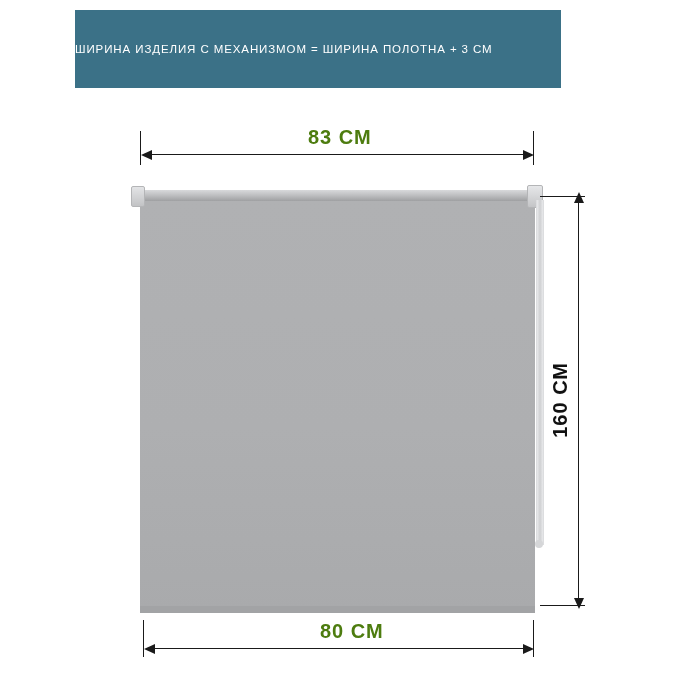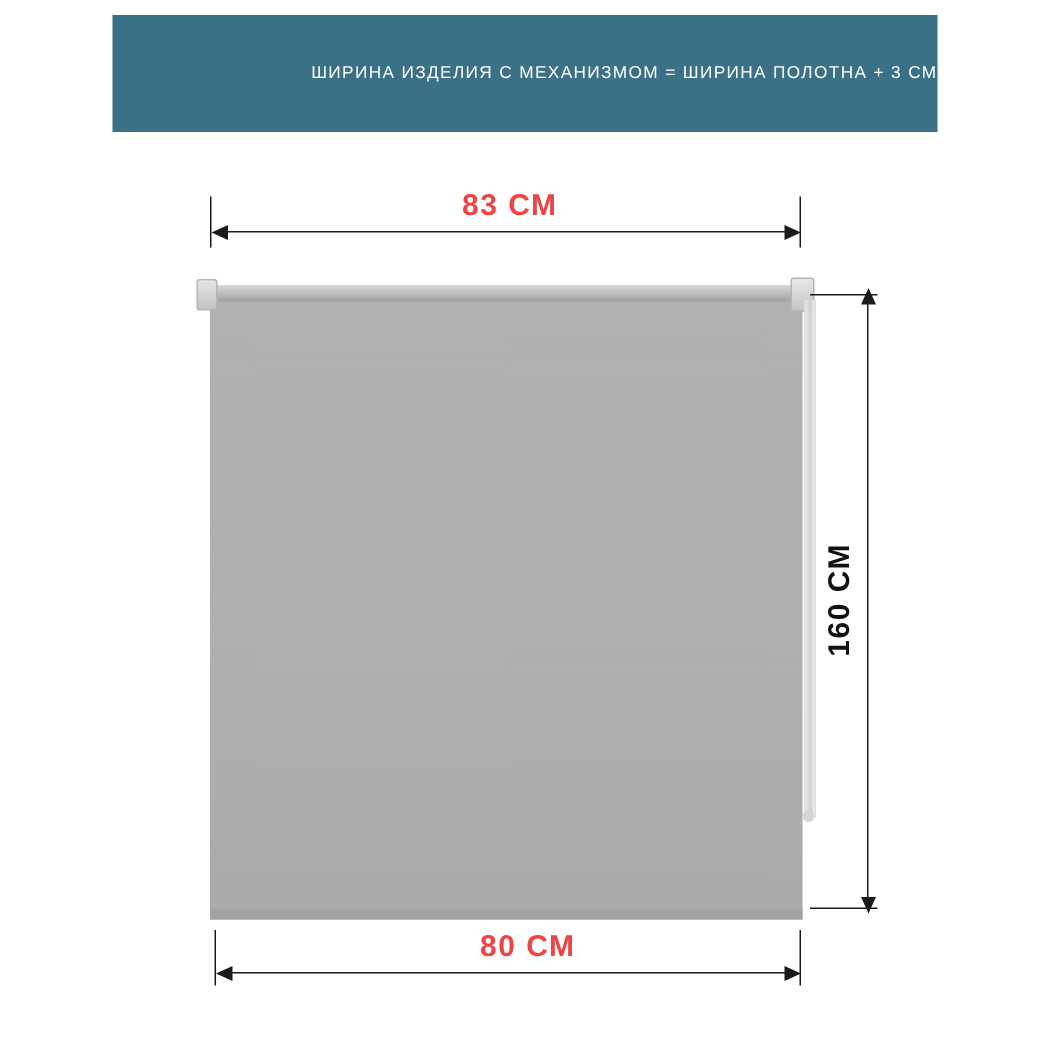--- a/index.html
+++ b/index.html
@@ -18,26 +18,26 @@
     width: 700px;
     height: 700px;
     background: #ffffff;
   }
 
   
   .banner {
     position: absolute;
     left: 75px;
     top: 10px;
-    width: 550px;
+    width: 486px;
     height: 78px;
     background: #3b7187;
     display: flex;
     align-items: center;
-    justify-content: flex-end;
+    justify-content: flex-start;
   }
   .banner-text {
     color: #ffffff;
     font-size: 11.5px;
     letter-spacing: 0.9px;
     font-weight: 400;
     text-align: center;
     line-height: 1.3;
     white-space: nowrap;
   }
@@ -153,21 +153,21 @@
   .arrow-down {
     border-left: 5px solid transparent;
     border-right: 5px solid transparent;
     border-top: 11px solid #1a1a1a;
   }
 
   .dim-label {
     position: absolute;
     font-size: 20px;
     font-weight: bold;
-    color: #ef4444;
+    color: #4d7c0f;
     letter-spacing: 1px;
     white-space: nowrap;
   }
   .dim-label-vertical {
     position: absolute;
     font-size: 20px;
     font-weight: bold;
     color: #111111;
     letter-spacing: 1px;
     white-space: nowrap;

